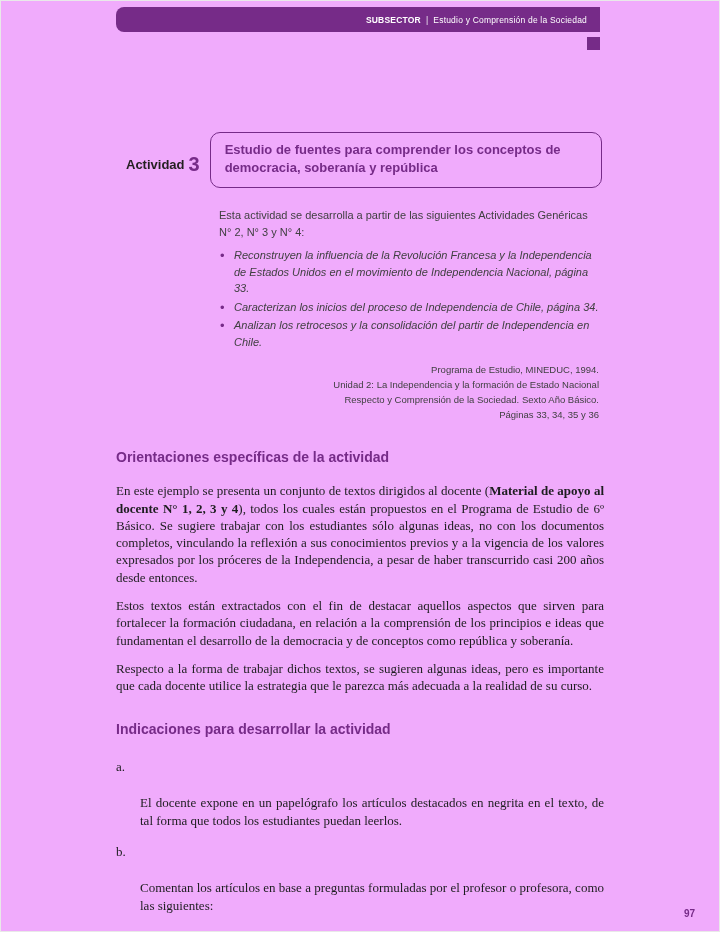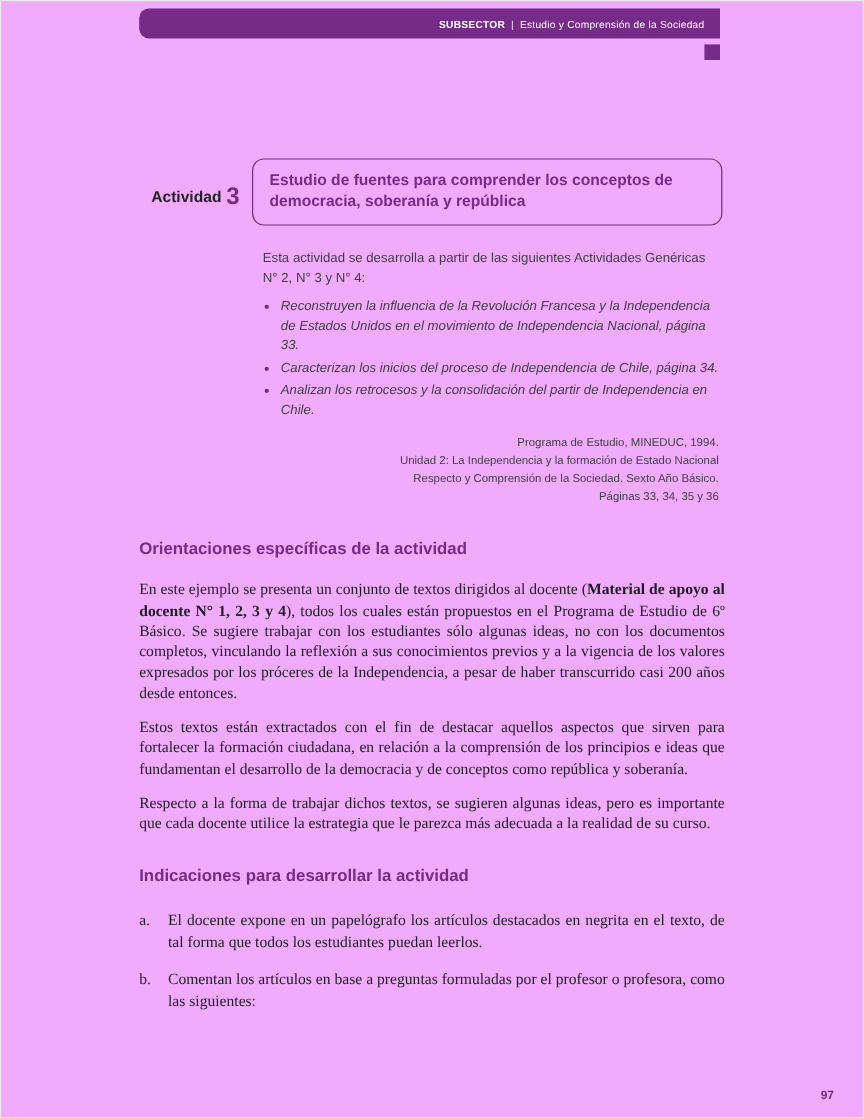--- a/index.html
+++ b/index.html
@@ -100,21 +100,21 @@
   .texto-line .texto-title{color:#2b2b2b;}
 
   
   .lettered{
     margin:21px 115px 0 115px;
     font-family:"Liberation Serif",serif;font-size:13px;color:var(--ink);
     line-height:1.35;
   }
   .lettered .item{display:flex;gap:11px;margin-bottom:14px;text-align:justify;}
   .lettered .marker{flex:0 0 13px;}
-  .lettered .text{flex:1;}
+  .lettered .text{flex:1;margin-top:36px;}
 
   .page-number{
     position:absolute;right:24px;bottom:12px;
     color:var(--accent);font-weight:700;font-size:10px;
   }
 </style>
 </head>
 <body>
 
 <div class="page">

